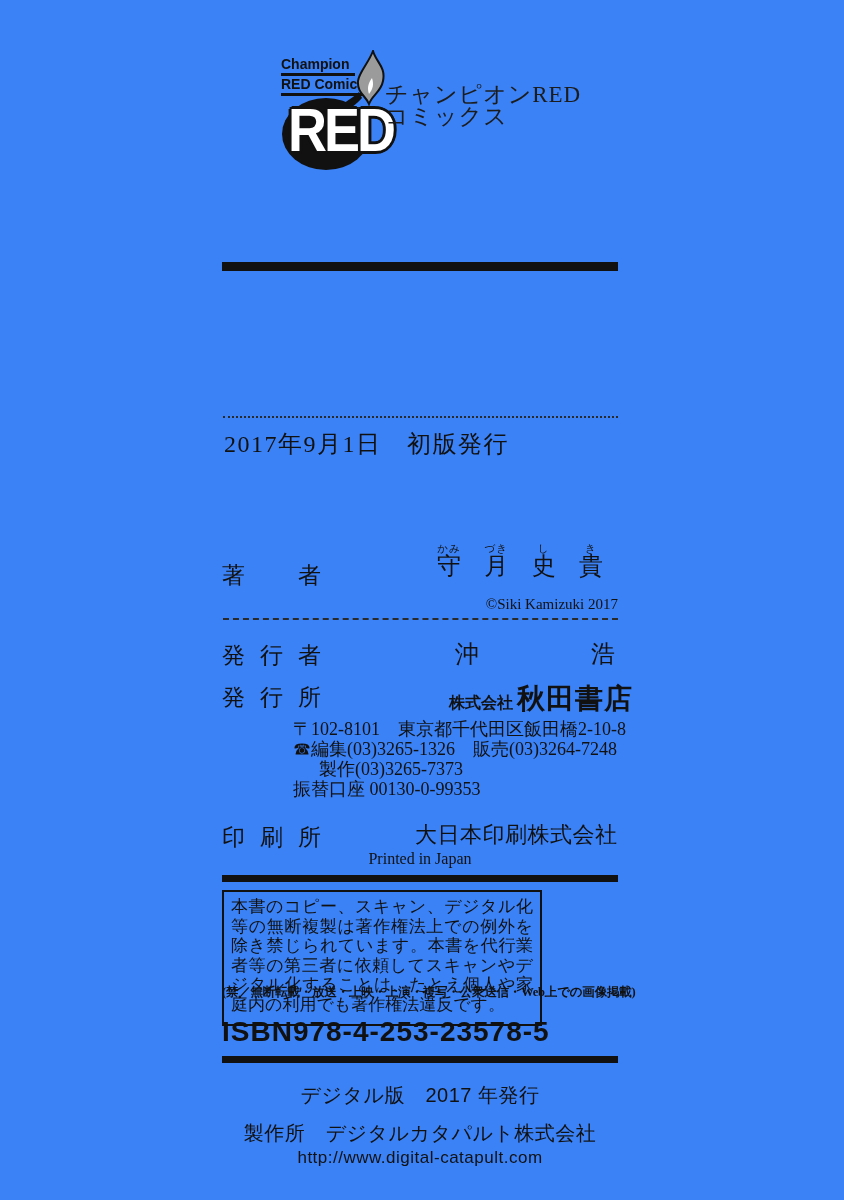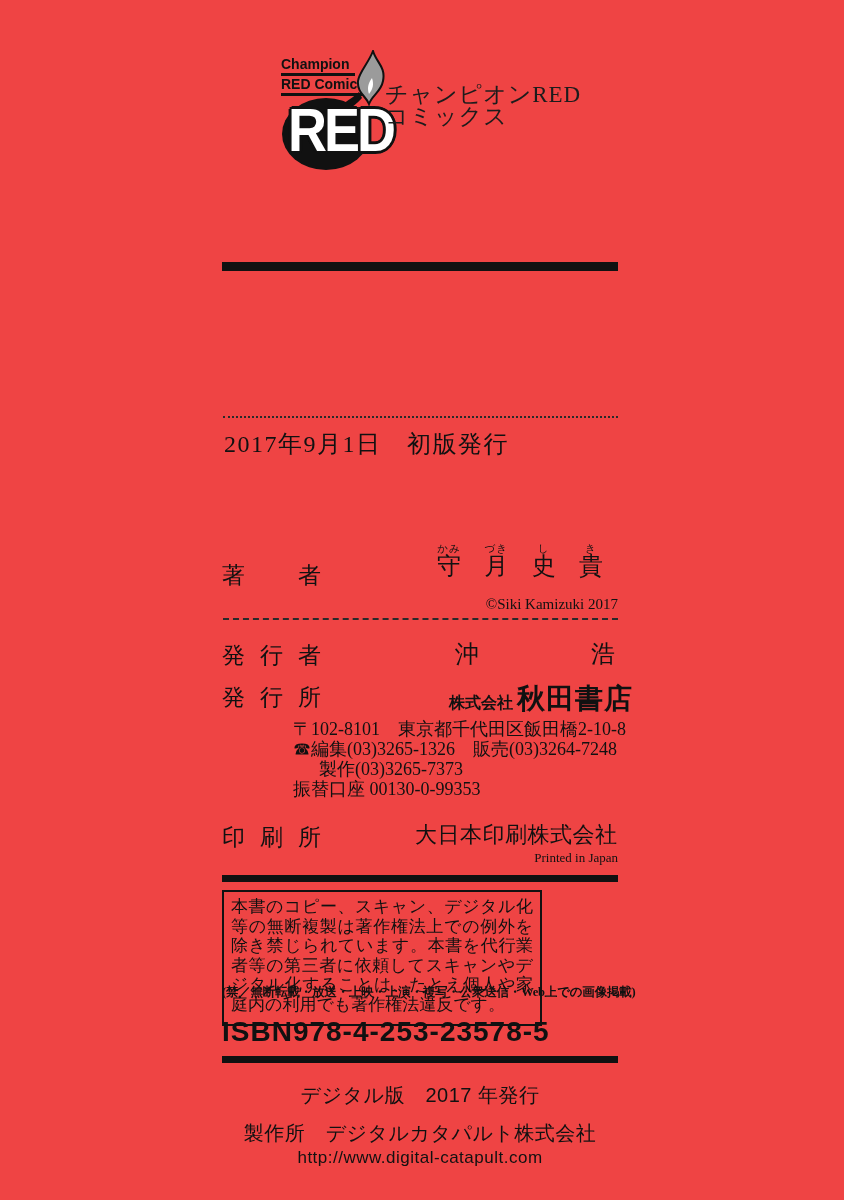--- a/index.html
+++ b/index.html
@@ -1,21 +1,21 @@
 <!DOCTYPE html>
 <html><head>
 <meta charset="utf-8">
 <style>
   * { margin: 0; padding: 0; box-sizing: border-box; }
   html, body { background: #e8e8e8; }
   .page {
     position: relative;
     width: 844px;
     height: 1200px;
-    background: #ef4444;
+    background: #3b82f6;
     color: #1a1a1a;
     font-family: "Liberation Serif", "DejaVu Serif", serif;
     overflow: hidden;
     margin: 0 auto;
   }
   .abs { position: absolute; }
 
   
   .logo { left: 281px; top: 56px; width: 110px; height: 116px; }
   .brand-line {
@@ -100,21 +100,21 @@
   .office-label { left: 222px; top: 682px; }
   .office-name { left: 449px; top: 680px; white-space: nowrap; }
   .office-prefix { font-size: 16px; font-weight: 700; color: #111; margin-top: 48px; }
   .office-main { font-size: 28px; font-weight: 700; color: #111; letter-spacing: 1px; }
 
   .address-block { left: 293px; top: 719px; font-size: 18px; line-height: 20px; color: #111; white-space: nowrap; }
   .address-block .indent { padding-left: 26px; }
 
   .printer-label { left: 222px; top: 822px; }
   .printer-name { left: 415px; top: 820px; font-size: 22px; letter-spacing: 0.5px; color: #111; white-space: nowrap; }
-  .printed-in { left: 222px; top: 850px; width: 396px; text-align: right; font-size: 13px; color: #111; }
+  .printed-in { left: 222px; top: 850px; width: 396px; text-align: center; font-size: 16px; color: #111; }
 
   .rule-1 { top: 875px; }
 
   .warning-box {
     left: 222px; top: 890px; width: 320px;
     border: 2px solid #111;
     padding: 5px 7px 10px 7px;
     font-size: 17px; line-height: 19.5px;
     text-align: justify;
     color: #111;

